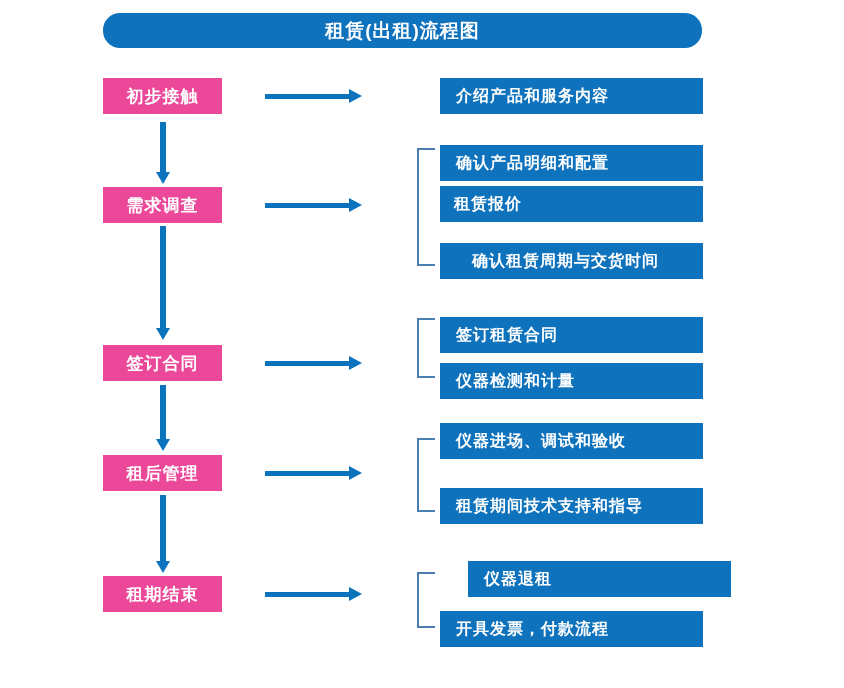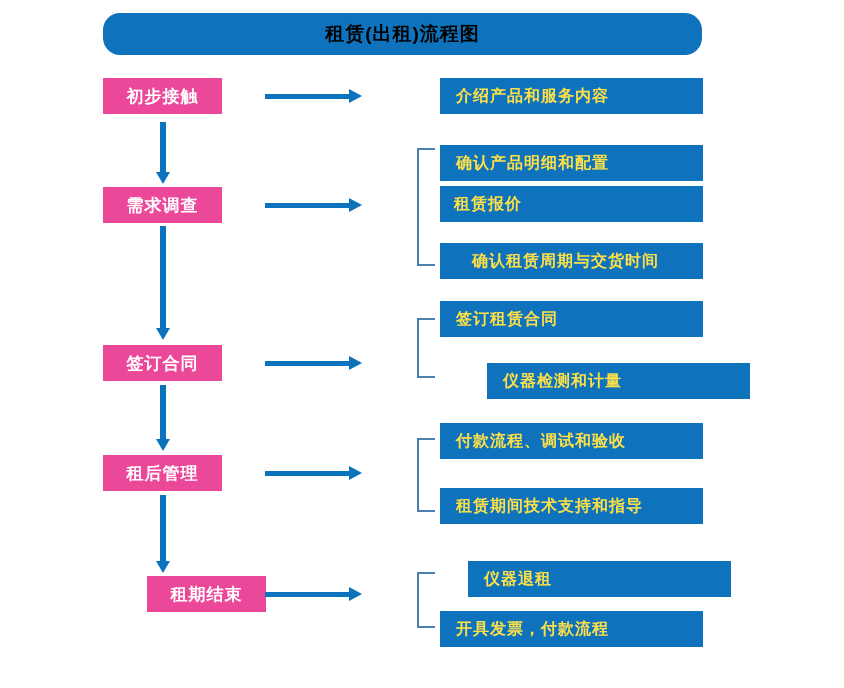--- a/index.html
+++ b/index.html
@@ -16,23 +16,23 @@
     height: 688px;
     background: #ffffff;
     overflow: hidden;
   }
   
   .title-banner {
     position: absolute;
     left: 103px;
     top: 13px;
     width: 599px;
-    height: 42px;
+    height: 35px;
     background: #0F72BC;
-    color: #000000;
+    color: #ffffff;
     font-size: 19px;
     font-weight: bold;
     display: flex;
     align-items: center;
     justify-content: center;
     letter-spacing: 1px;
     border-radius: 17px;
   }
   
   .stage-box {
@@ -49,21 +49,21 @@
     justify-content: center;
     letter-spacing: 1px;
   }
   
   .detail-box {
     position: absolute;
     left: 440px;
     width: 263px;
     height: 36px;
     background: #0F72BC;
-    color: #fde047;
+    color: #ffffff;
     font-size: 16px;
     font-weight: bold;
     display: flex;
     align-items: center;
     padding-left: 16px;
     box-sizing: border-box;
     letter-spacing: 1px;
   }
   
   .h-arrow {
@@ -132,21 +132,21 @@
   <div class="title-banner">租赁(出租)流程图</div>
 
   <div class="stage-box" style="top:78px;">初步接触</div>
 
   <div class="stage-box" style="top:187px;">需求调查</div>
 
   <div class="stage-box" style="top:345px;">签订合同</div>
 
   <div class="stage-box" style="top:455px;">租后管理</div>
 
-  <div class="stage-box" style="top:576px;margin-left:44px;">租期结束</div>
+  <div class="stage-box" style="top:576px;">租期结束</div>
 
   <div class="v-arrow" style="top:122px; height:62px;">
     <div class="shaft" style="height:50px;"></div>
     <div class="head"></div>
   </div>
 
   <div class="v-arrow" style="top:226px; height:114px;">
     <div class="shaft" style="height:102px;"></div>
     <div class="head"></div>
   </div>
@@ -195,25 +195,25 @@
   <div class="bracket" style="top:572px; height:56px;"></div>
 
   <div class="detail-box" style="top:78px;">介绍产品和服务内容</div>
 
   <div class="detail-box" style="top:145px;">确认产品明细和配置</div>
 
   <div class="detail-box" style="top:186px;padding-left:14px;">租赁报价</div>
 
   <div class="detail-box" style="top:243px;padding-left:32px;">确认租赁周期与交货时间</div>
 
-  <div class="detail-box" style="top:301px;">签订租赁合同</div>
-
-  <div class="detail-box" style="top:363px;margin-left:47px;">仪器检测和计量</div>
-
-  <div class="detail-box" style="top:423px;">付款流程、调试和验收</div>
+  <div class="detail-box" style="top:317px;">签订租赁合同</div>
+
+  <div class="detail-box" style="top:363px;">仪器检测和计量</div>
+
+  <div class="detail-box" style="top:423px;">仪器进场、调试和验收</div>
 
   <div class="detail-box" style="top:488px;">租赁期间技术支持和指导</div>
 
   <div class="detail-box" style="top:561px;margin-left:28px;">仪器退租</div>
 
   <div class="detail-box" style="top:611px;">开具发票，付款流程</div>
 
 </div>
 
 </body></html>

